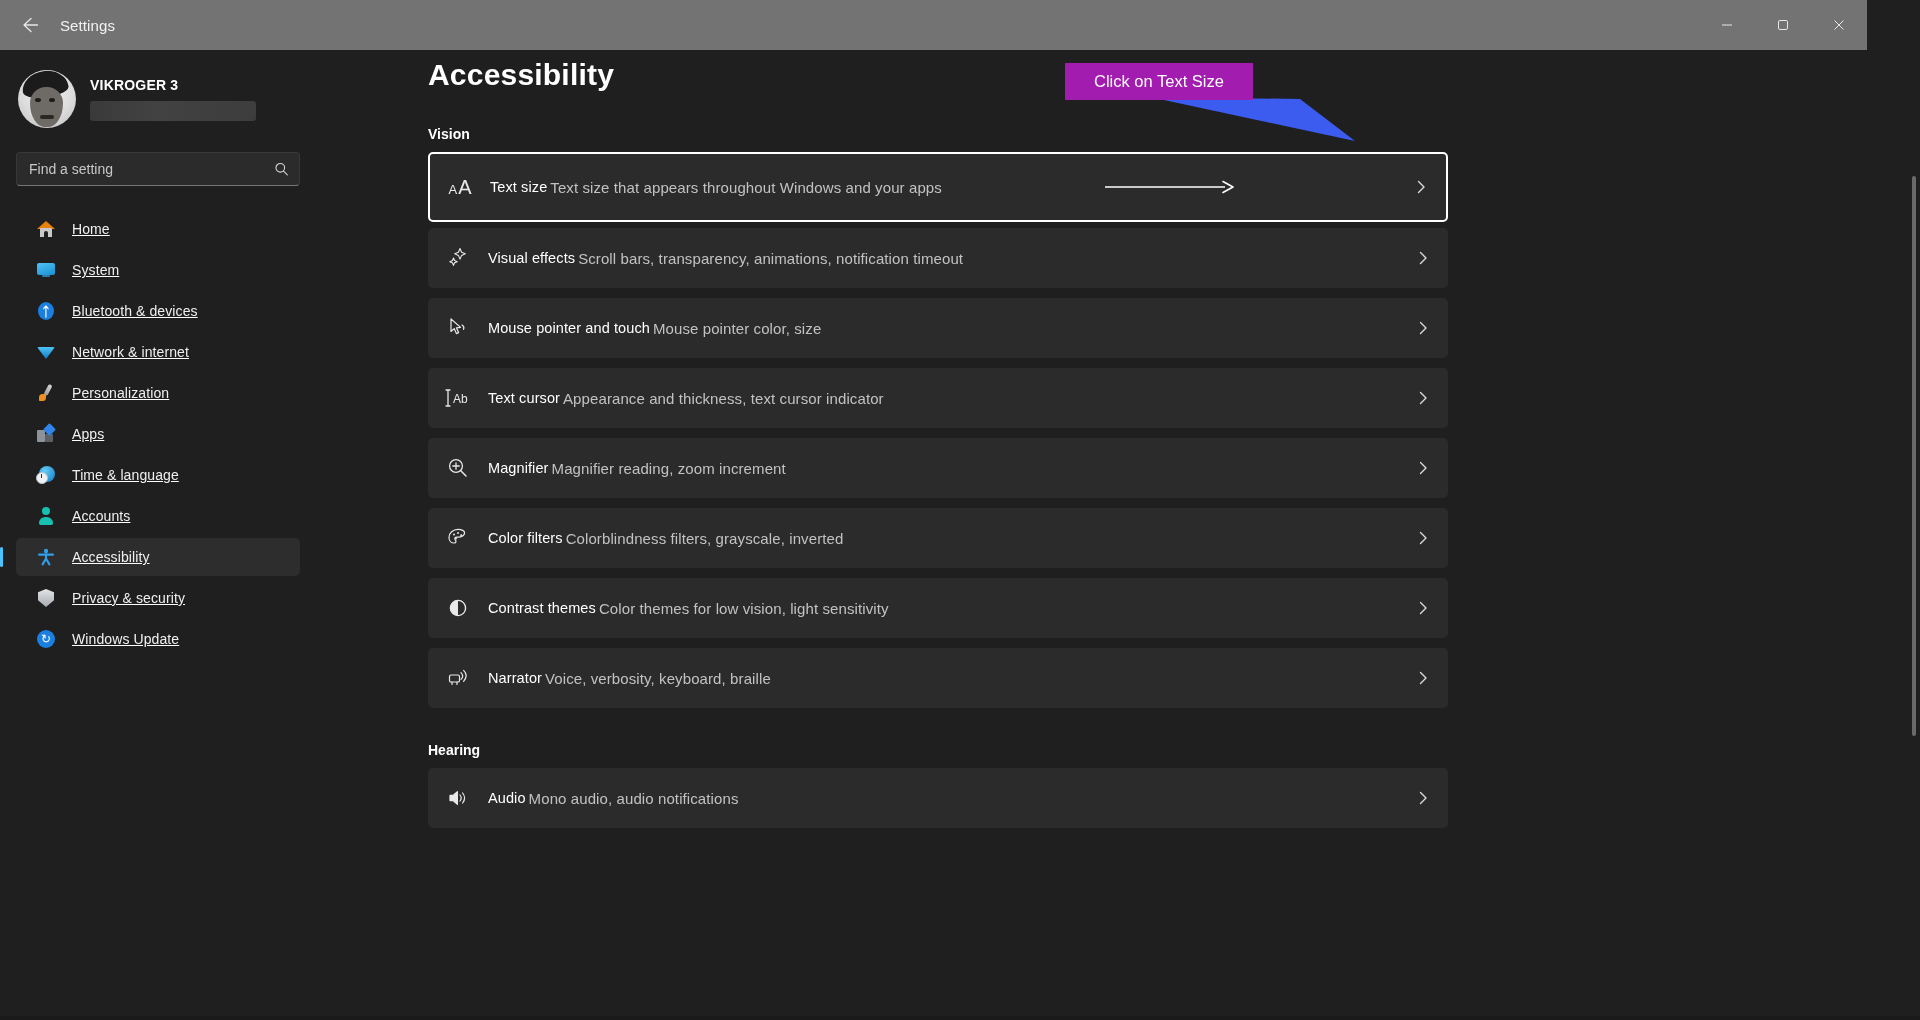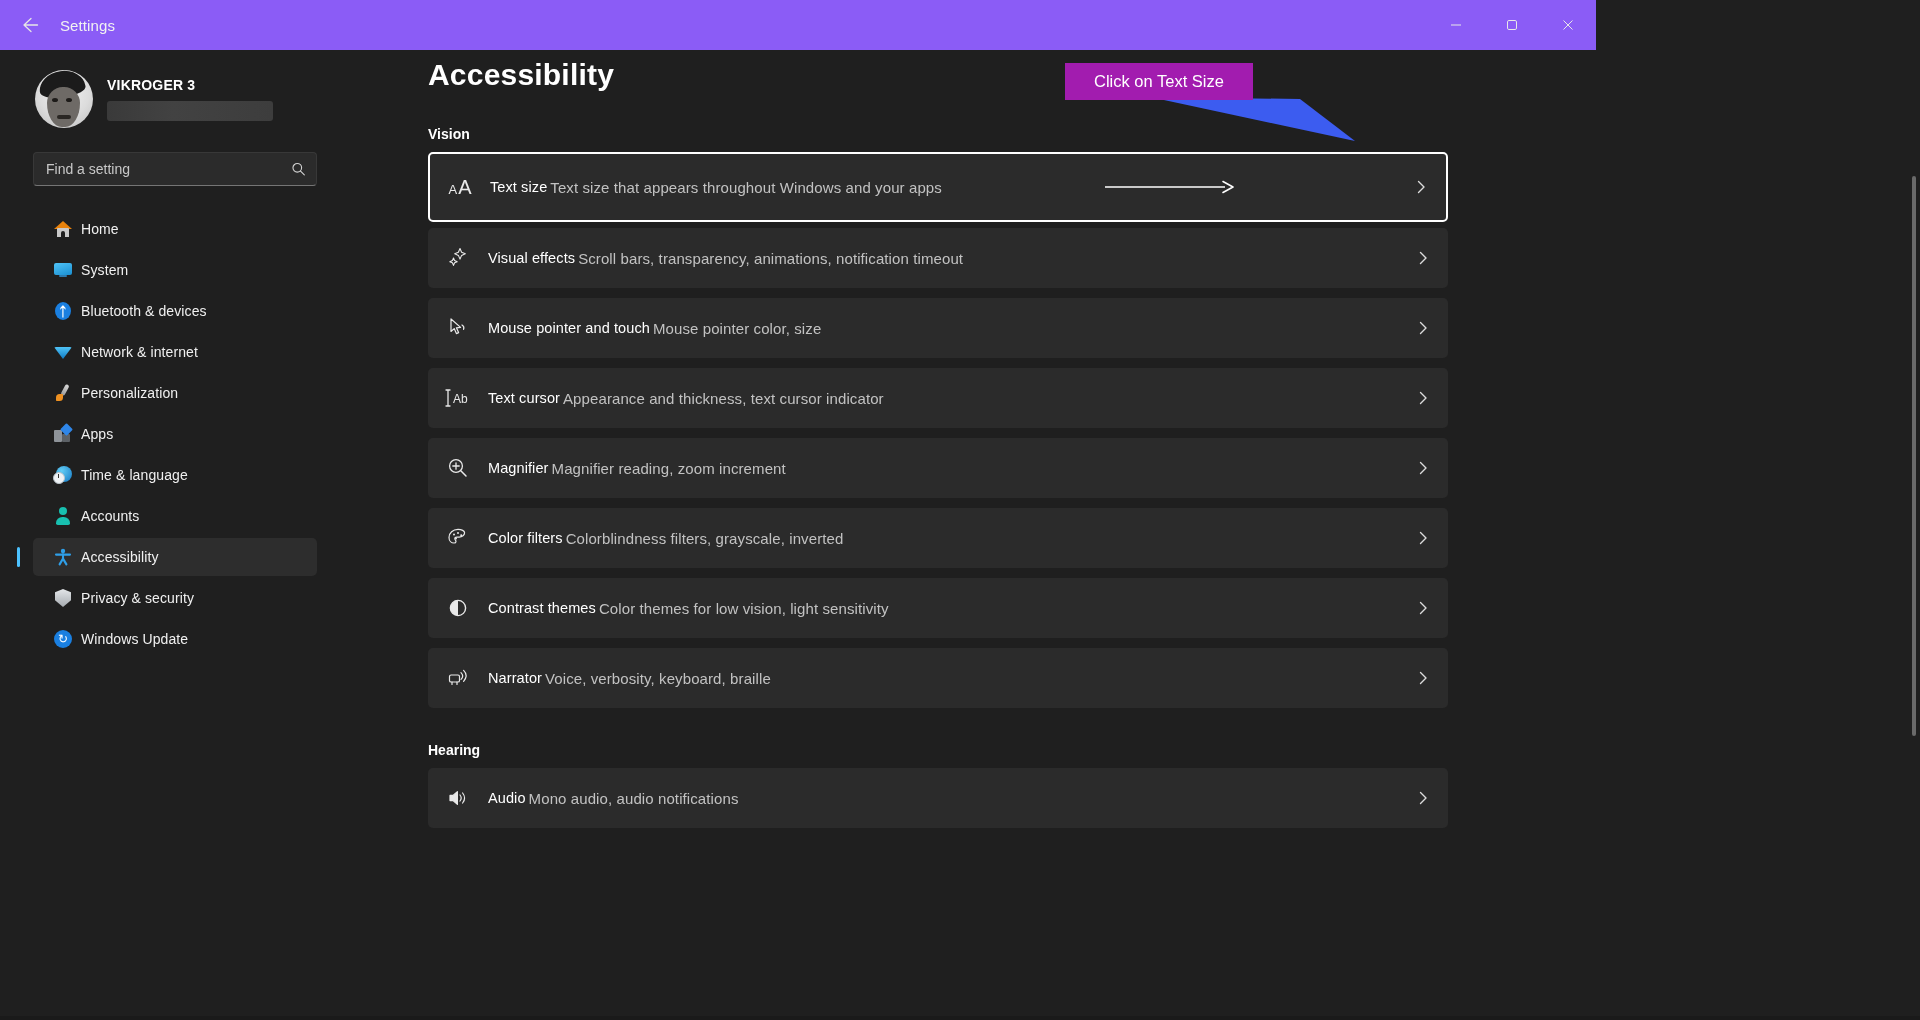--- a/index.html
+++ b/index.html
@@ -6,22 +6,22 @@
   html, body {
     width: 1920px; height: 1020px;
     background: #1f1f1f;
     font-family: "Liberation Sans", sans-serif;
     overflow: hidden;
   }
   body { position: relative; color: #ffffff; }
 
   
   .titlebar {
-    position: absolute; top: 0; left: 0; width: 1596px; height: 50px;
-    background: #8b5cf6; display: flex; align-items: center;
+    position: absolute; top: 0; left: 0; width: 1867px; height: 50px;
+    background: #737373; display: flex; align-items: center;
   }
   .back-btn {
     width: 44px; height: 36px; margin-left: 8px;
     display: flex; align-items: center; justify-content: center;
     border-radius: 4px; color: #e6e6e6;
   }
   .back-btn svg { display: block; }
   .app-title {
     font-size: 15px; color: #f2f2f2; margin-left: 8px; letter-spacing: .1px;
   }
@@ -30,21 +30,20 @@
   }
   .wc {
     width: 56px; height: 50px; display: flex; align-items: center;
     justify-content: center; color: #e8e8e8;
   }
 
   
   .sidebar {
     position: absolute; top: 50px; left: 0; width: 320px; height: 970px;
     background: #1f1f1f;
-    margin-left: 17px;
   }
   .account {
     display: flex; align-items: center; gap: 14px;
     padding: 12px 0 0 18px; height: 86px;
   }
   .avatar {
     width: 58px; height: 58px; border-radius: 50%;
     background: radial-gradient(circle at 50% 38%, #f2f2f2 0%, #dcdcdc 55%, #bdbdbd 100%);
     position: relative; overflow: hidden; flex: 0 0 auto;
   }
@@ -89,22 +88,22 @@
   }
   .searchbox input::placeholder { color: #c8c8c8; }
   .search-icon {
     position: absolute; right: 10px; top: 50%; transform: translateY(-50%);
     color: #d2d2d2; display: flex;
   }
 
   .navlist { margin-top: 24px; padding: 0 20px 0 16px; }
   .navitem {
     position: relative; height: 38px; border-radius: 5px;
-    display: flex; align-items: center; gap: 8px; padding-left: 20px;
-    margin-bottom: 3px; cursor: default;
+    display: flex; align-items: center; gap: 16px; padding-left: 20px;
+    margin-bottom: 3px; cursor: default; text-decoration: underline;
   }
   .navitem .lbl { font-size: 14px; color: #f0f0f0; letter-spacing: .1px; }
   .navitem.selected { background: #2d2d2d; }
   .navitem.selected::before {
     content: ""; position: absolute; left: -16px; top: 9px;
     width: 3px; height: 20px; border-radius: 2px; background: #4cc2ff;
   }
   .navicon { width: 20px; height: 20px; flex: 0 0 auto; position: relative; }
 
   

